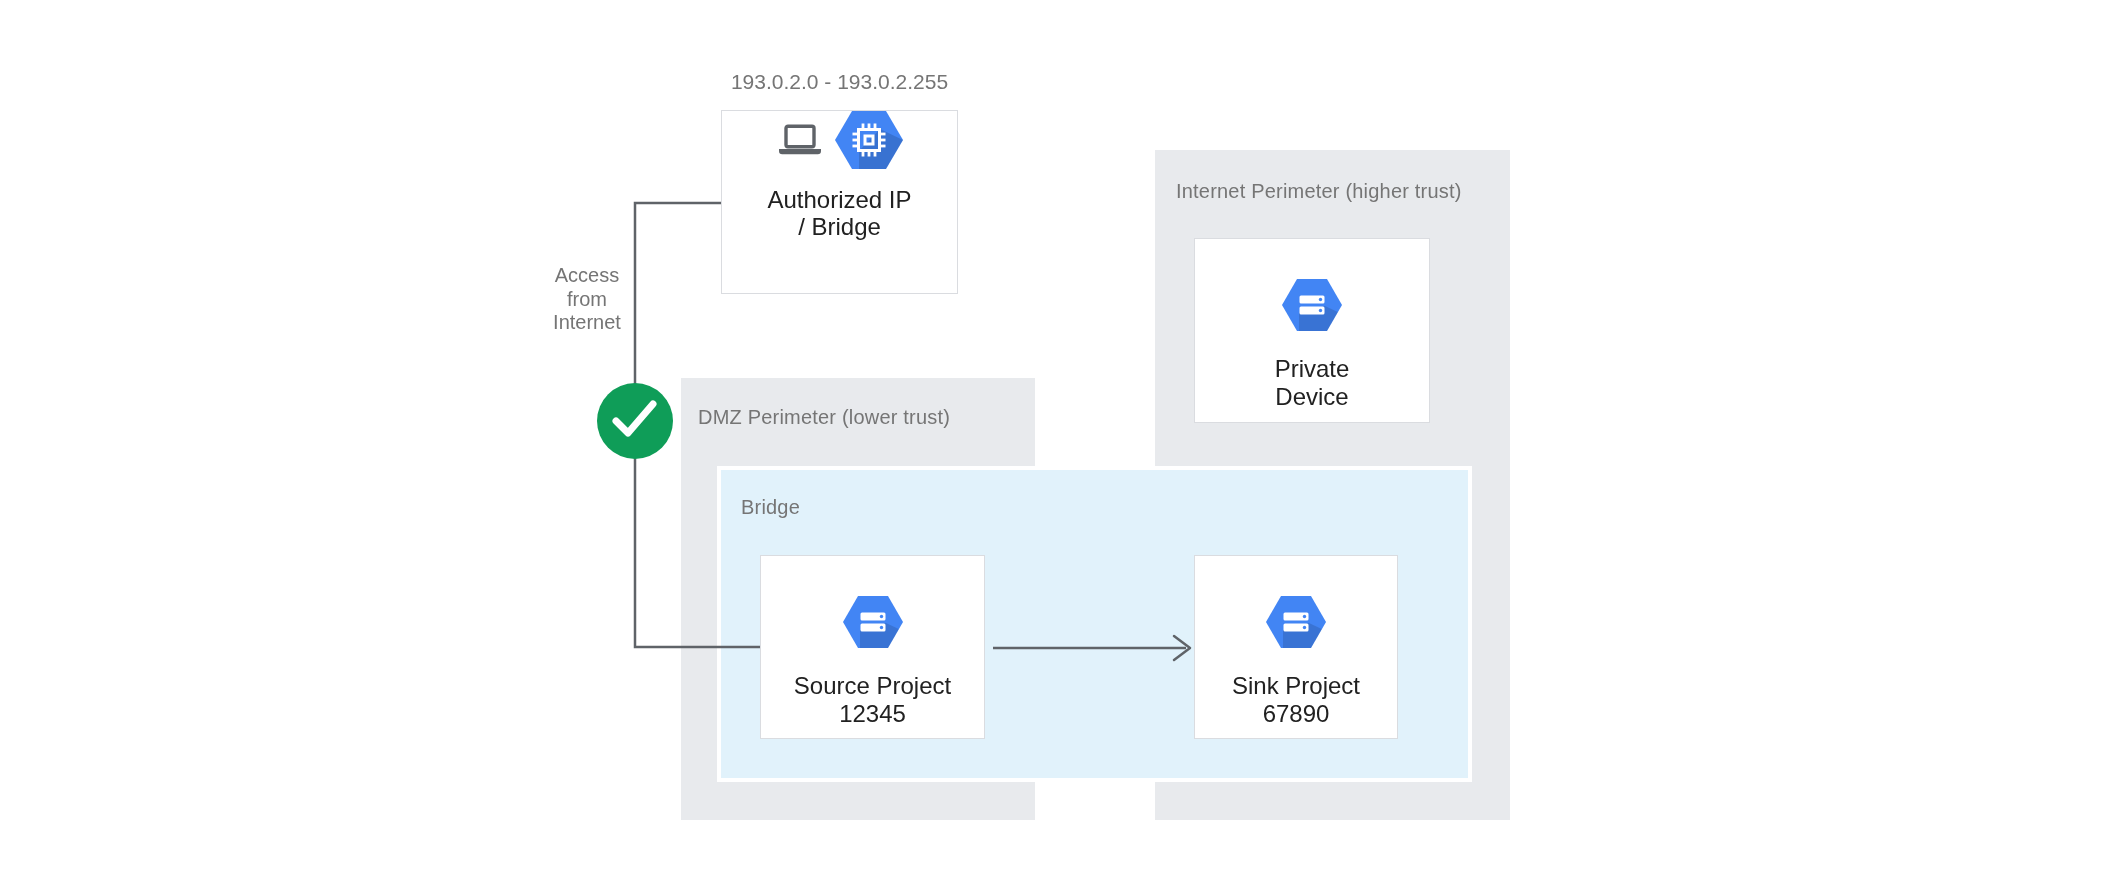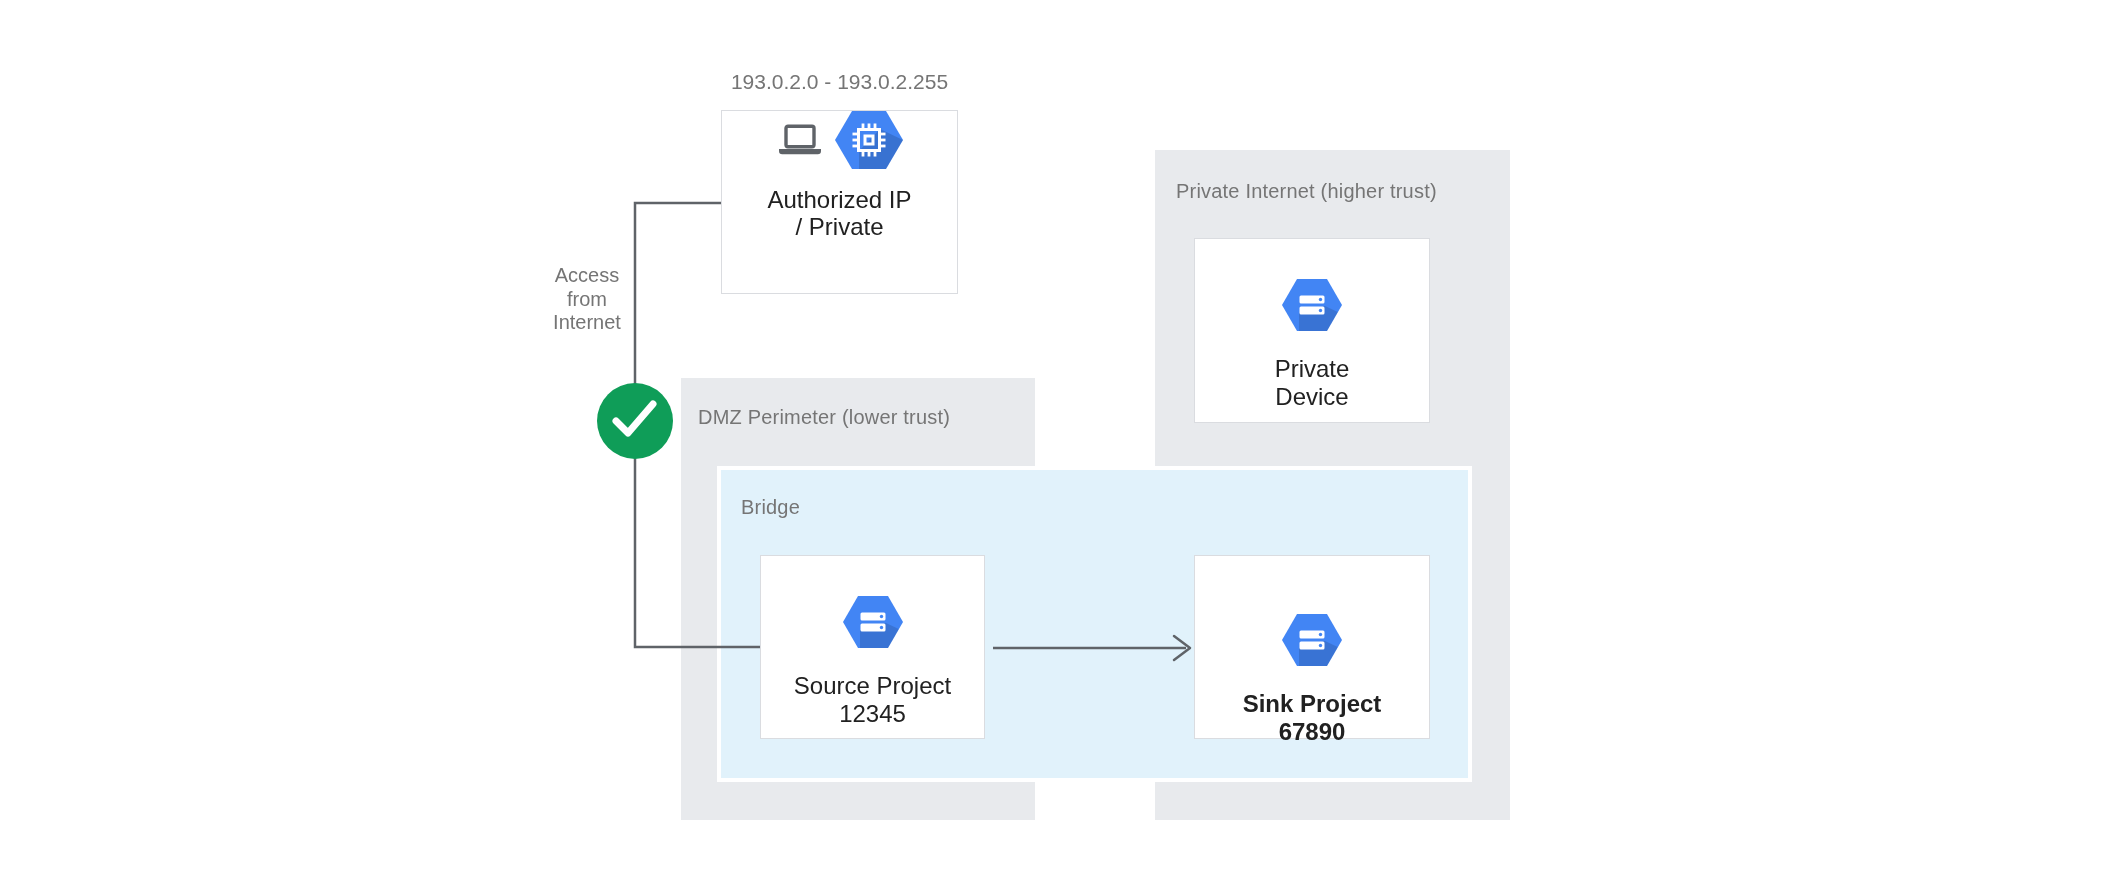--- a/index.html
+++ b/index.html
@@ -38,21 +38,21 @@
   svg.connector{
     position:absolute;left:0;top:0;width:2112px;height:882px;z-index:3;
     pointer-events:none;
   }
   .node{
     position:absolute;background:#fff;border:1px solid var(--box_border);
     z-index:4;display:flex;flex-direction:column;align-items:center;
   }
   .node-authorized{left:721px;top:110px;width:237px;height:184px;}
   .node-source{left:760px;top:555px;width:225px;height:184px;padding-top:40px;}
-  .node-sink{left:1194px;top:555px;width:236px;height:184px;padding-top:58px;font-weight:bold;}
+  .node-sink{left:1194px;top:555px;width:204px;height:184px;padding-top:40px;}
   .node-private{left:1194px;top:238px;width:236px;height:185px;padding-top:40px;align-items:center;}
   .icon-row{display:flex;align-items:center;gap:12px;}
   .node-title{
     text-align:center;font-size:24px;line-height:27px;color:var(--text_dark);
     margin-top:13px;
   }
   .node-title-project{
     text-align:center;font-size:24px;line-height:28px;color:var(--text_dark);
     margin-top:20px;
   }
@@ -73,21 +73,21 @@
 </head>
 <body>
 
 <div id="canvas">
 
   <div class="perimeter" style="left:681px;top:378px;width:354px;height:442px;">
     <div class="perimeter-label" style="left:17px;top:28px;">DMZ Perimeter (lower trust)</div>
   </div>
 
   <div class="perimeter" style="left:1155px;top:150px;width:355px;height:670px;">
-    <div class="perimeter-label" style="left:21px;top:30px;">Private Internet (higher trust)</div>
+    <div class="perimeter-label" style="left:21px;top:30px;">Internet Perimeter (higher trust)</div>
   </div>
 
   <div class="bridge">
     <div class="bridge-label">Bridge</div>
   </div>
 
   <svg class="connector" viewBox="0 0 2112 882" xmlns="http://www.w3.org/2000/svg">
     <path d="M 721 203 L 635 203 L 635 647 L 760 647" fill="none" stroke="#5F6368" stroke-width="2.5"></path>
     <path d="M 993 648 L 1186 648" fill="none" stroke="#5F6368" stroke-width="2.5"></path>
     <path d="M 1174 636 L 1190 648 L 1174 660" fill="none" stroke="#5F6368" stroke-width="2.5" stroke-linecap="round" stroke-linejoin="round"></path>
@@ -132,21 +132,21 @@
             <rect x="45.5" y="27.6" width="5" height="2.8"></rect>
             <rect x="45.5" y="33.6" width="5" height="2.8"></rect>
           </g>
           <rect x="23.5" y="18.5" width="21" height="21" fill="none" stroke="#FFFFFF" stroke-width="3"></rect>
           <rect x="30" y="25" width="8" height="8" fill="none" stroke="#FFFFFF" stroke-width="3"></rect>
         </svg>
       </span>
     </div>
     <div class="node-title">
       <div>Authorized IP</div>
-      <div>/ Private</div>
+      <div>/ Bridge</div>
     </div>
   </div>
 
   <div class="node node-source">
     <span>
       <svg width="60" height="52" viewBox="0 0 60 52">
         <defs>
             <clipPath id="hexB">
           <polygon points="15,0 45,0 60,26 45,52 15,52 0,26"></polygon>
         </clipPath>

